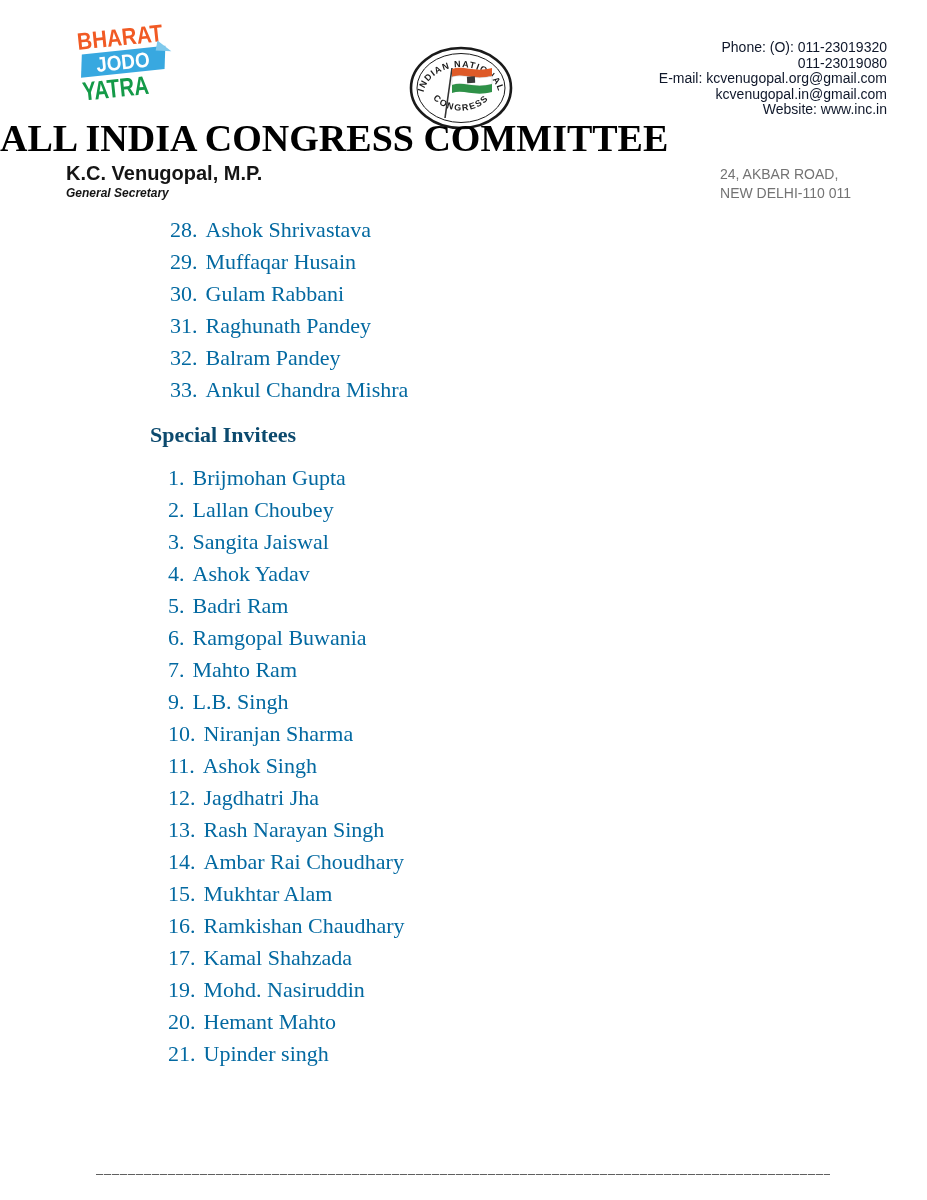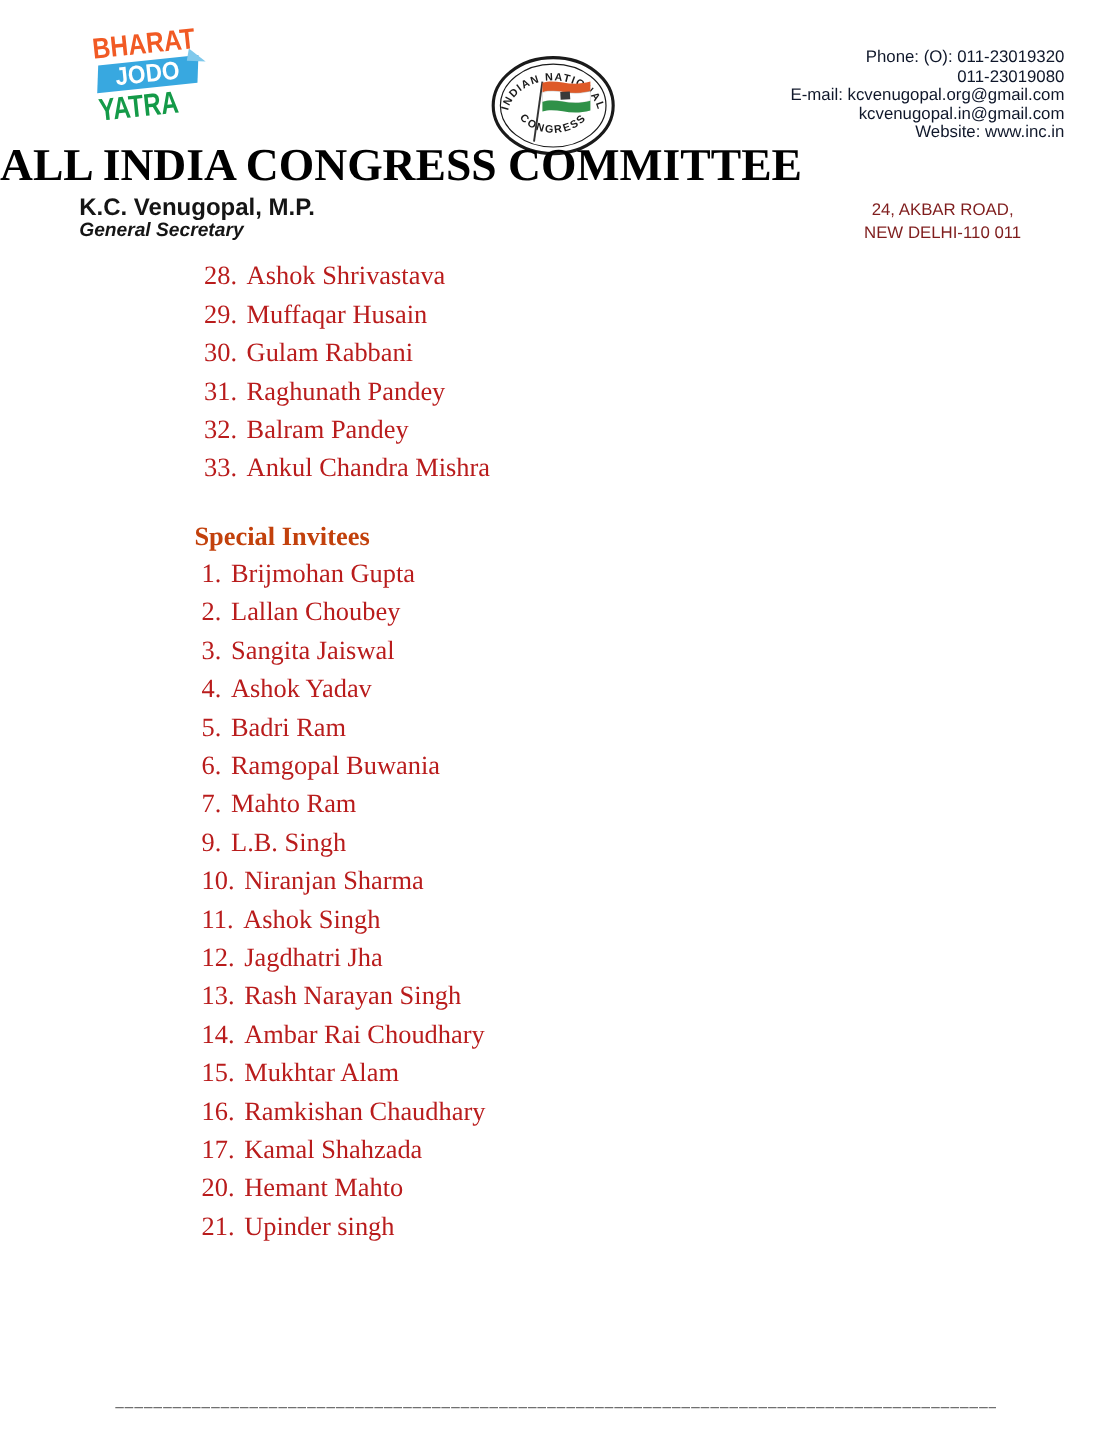--- a/index.html
+++ b/index.html
@@ -43,36 +43,36 @@
 
   
   .title {
     position:absolute; left:0; right:0; top:116px; margin:0; text-align:left;
     font-family:"Liberation Serif", serif; font-weight:bold; font-size:38px; line-height:44px; color:#000;
   }
 
   
   .officer { position:absolute; left:66px; top:163px; font-family:"Liberation Sans", sans-serif; color:#151515; }
   .officer-name { font-weight:bold; font-size:20px; line-height:20px; }
-  .officer-designation { font-weight:bold; font-style:italic; font-size:16px; line-height:20px; }
+  .officer-designation { font-weight:bold; font-style:italic; font-size:12px; line-height:20px; }
   .address {
-    position:absolute; right:76px; top:165px; text-align:center;
-    font-family:"Liberation Sans", sans-serif; font-size:14px; line-height:19px; color:#7f1d1d;
-  }
-
-  
-  .list { position:absolute; font-size:22px; color:#b91c1c; }
+    position:absolute; right:76px; top:165px; text-align:left;
+    font-family:"Liberation Sans", sans-serif; font-size:14px; line-height:19px; color:#737373;
+  }
+
+  
+  .list { position:absolute; font-size:22px; color:#0369a1; }
   .list-a { left:170px; top:214px; }
   .list-b { left:168px; top:462px; }
   .list .row { height:32px; line-height:32px; white-space:nowrap; }
   .list .num { display:inline-block; margin-right:8px; }
 
   .si-heading {
-    position:absolute; left:150px; top:419px; margin:12px;
-    font-family:"Liberation Serif", serif; font-weight:bold; font-size:22px; line-height:32px; color:#c2410c;
+    position:absolute; left:150px; top:419px; margin:0;
+    font-family:"Liberation Serif", serif; font-weight:bold; font-size:22px; line-height:32px; color:#0c4a6e;
   }
 
   
   .footer-line {
     position:absolute; left:96px; top:1161px; width:734px; height:17px; overflow:hidden;
     font-size:14px; line-height:16px; letter-spacing:1px; white-space:nowrap; color:#2b2b2b;
   }
 </style>
 </head>
 <body>
@@ -221,20 +221,23 @@
 
       <div class="row">
         <span class="num">16.</span><span class="nm">Ramkishan Chaudhary</span>
       </div>
 
       <div class="row">
         <span class="num">17.</span><span class="nm">Kamal Shahzada</span>
       </div>
 
 
+      <div class="row">
+        <span class="num">19.</span><span class="nm">Mohd. Nasiruddin</span>
+      </div>
 
       <div class="row">
         <span class="num">20.</span><span class="nm">Hemant Mahto</span>
       </div>
 
       <div class="row">
         <span class="num">21.</span><span class="nm">Upinder singh</span>
       </div>
     </div>
 

